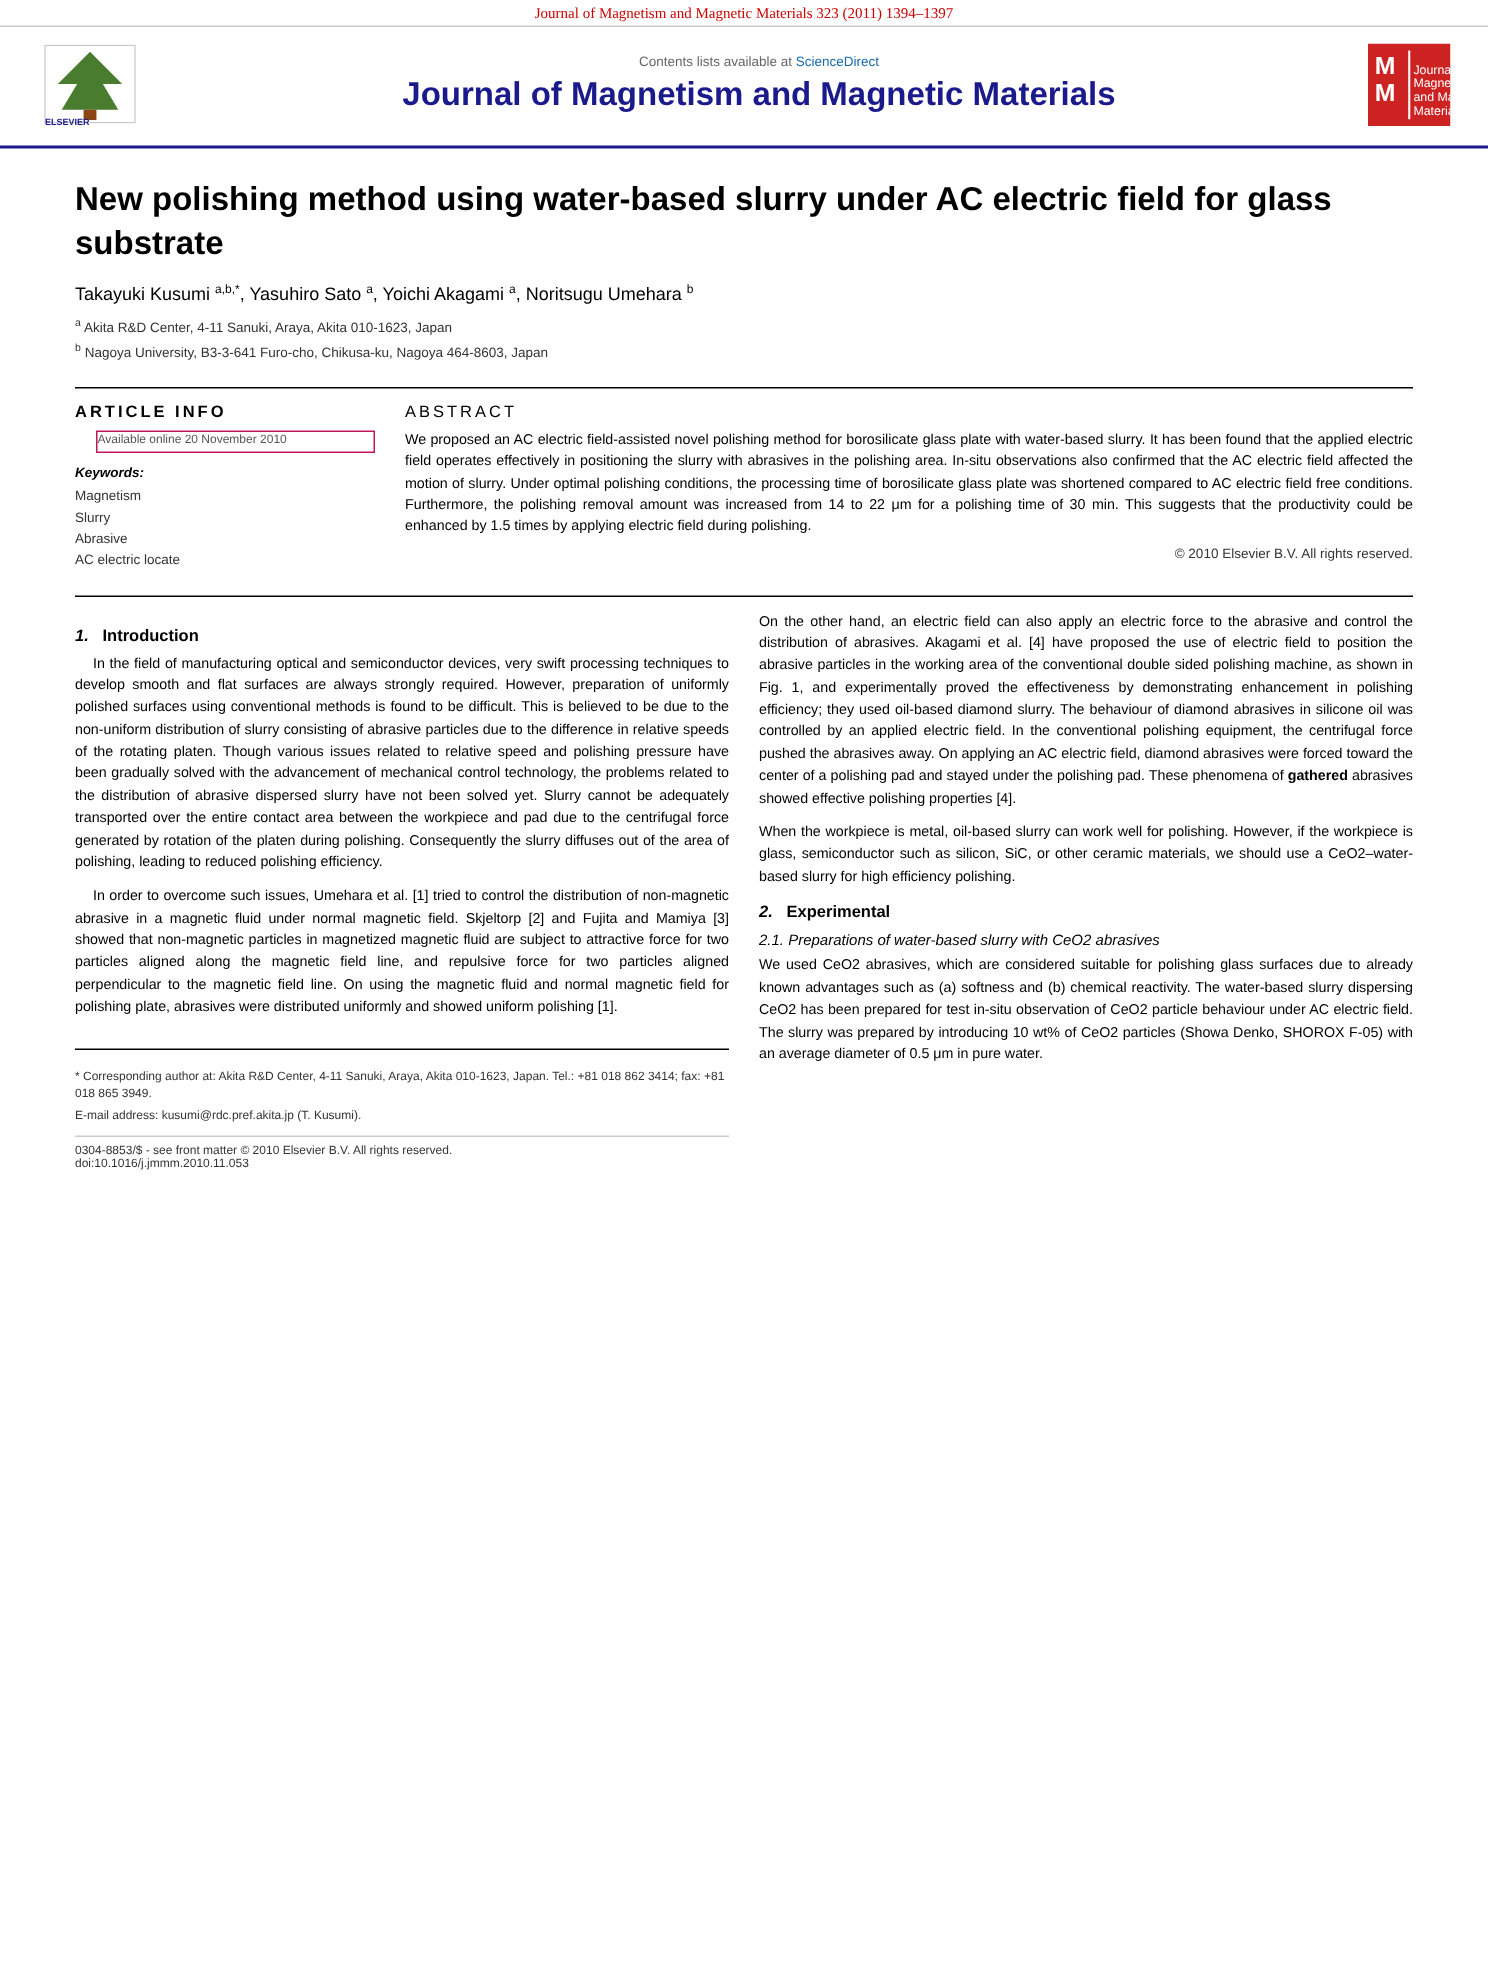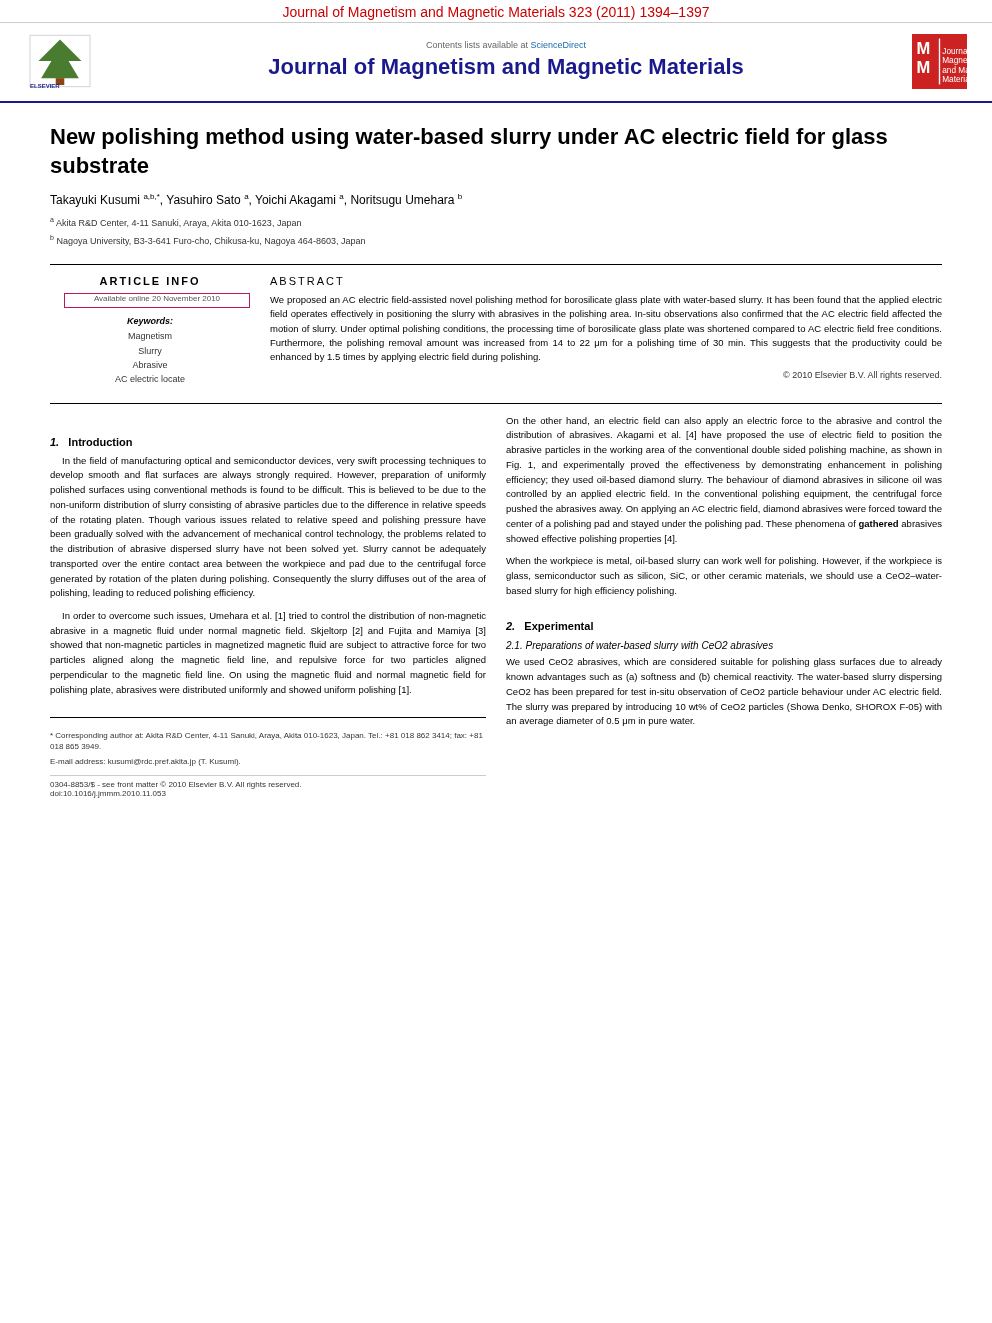--- a/index.html
+++ b/index.html
@@ -11,23 +11,23 @@
       width: 992px;
       min-height: 1323px;
     }
 
     
     .top-bar {
       background: #fff;
       text-align: center;
       padding: 4px 0 2px;
       border-bottom: 1px solid #ccc;
-      font-size: 14px;
+      font-size: 10px;
       color: #c00;
-      font-family: Liberation Sans, sans-serif;
+      font-family: Liberation Serif, serif;
     }
 
     
     .journal-header {
       display: flex;
       align-items: center;
       padding: 8px 20px;
       border-bottom: 2px solid #1a1a8c;
       gap: 40px;
     }
@@ -114,21 +114,20 @@
 
     
     .two-col {
       display: flex;
       gap: 20px;
       margin-bottom: 16px;
     }
     .col-left {
       width: 200px;
       flex-shrink: 0;
-      text-align: center;
     }
     .col-right {
       flex: 1;
     }
 
     
     .article-info-box {
       border: 1px solid #be185d;
       padding: 0;
       margin-bottom: 8px;
@@ -203,21 +202,21 @@
     .body-col {
       flex: 1;
     }
 
     
     .section-header {
       font-size: 11px;
       font-family: Arial, sans-serif;
       font-weight: bold;
       margin-bottom: 6px;
-      margin-top: 22px;
+      margin-top: 10px;
       color: #000;
     }
     .section-number {
       font-style: italic;
     }
     .subsection-header {
       font-size: 10px;
       font-family: Arial, sans-serif;
       font-style: italic;
       margin-bottom: 4px;

